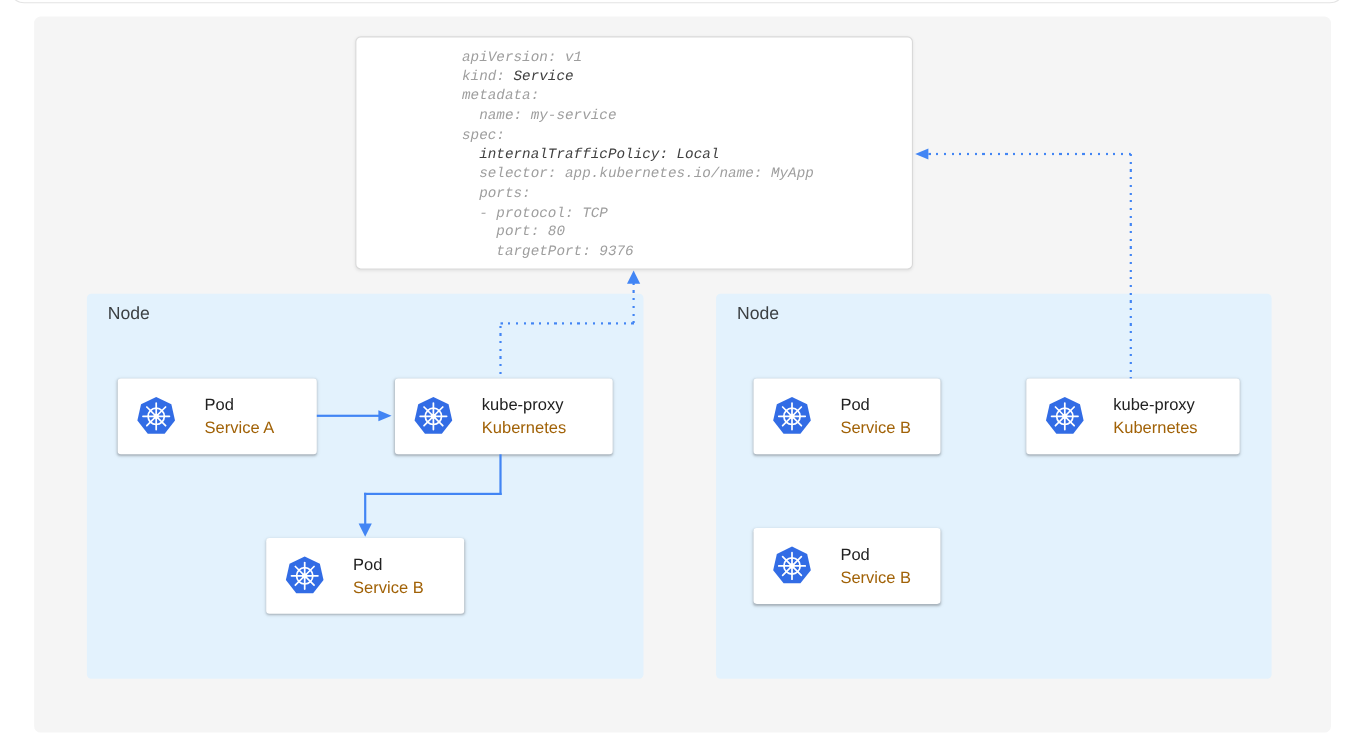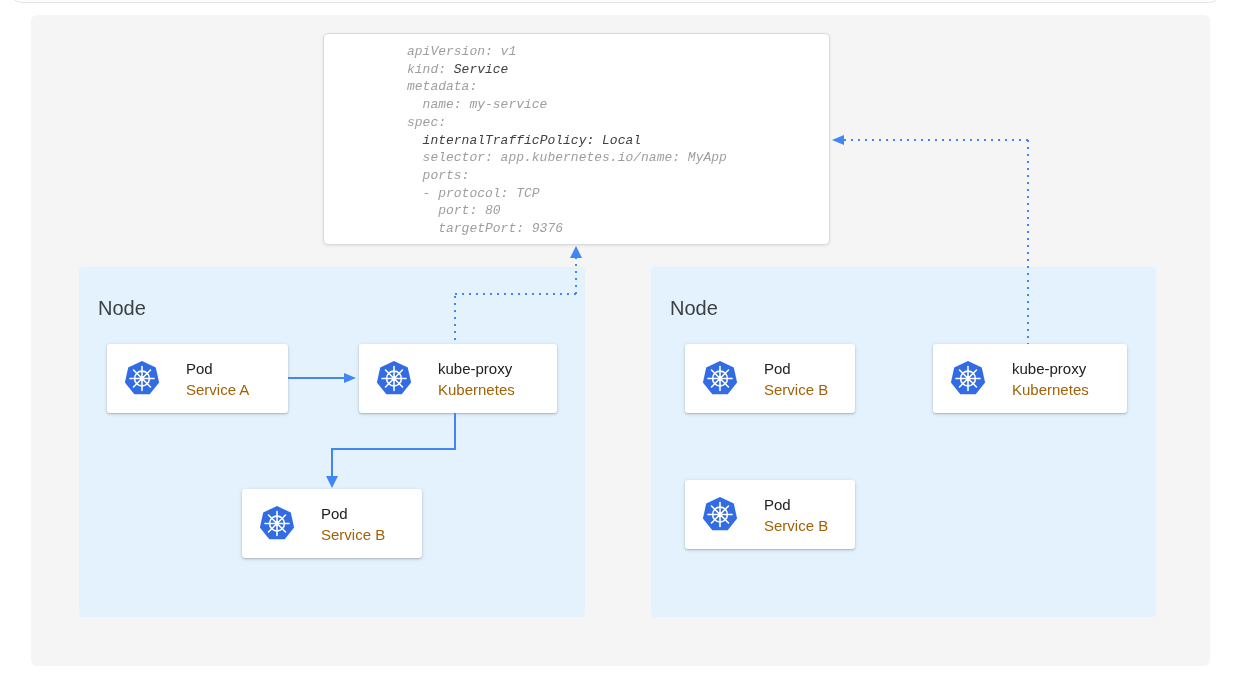--- a/index.html
+++ b/index.html
@@ -6,27 +6,27 @@
   #stage{position:relative;width:1233px;height:683px;background:#ffffff;overflow:hidden;
          font-family:"Liberation Sans",sans-serif;}
   .top-edge{position:absolute;left:8px;top:-25px;width:1215px;height:28px;background:#ffffff;
             border:1px solid #e4e4e4;border-radius:14px;box-sizing:border-box;}
   .panel{position:absolute;left:31px;top:15px;width:1179px;height:651px;background:#f5f5f5;border-radius:6px;}
 
   
   .yaml-card{position:absolute;left:323px;top:33px;width:507px;height:212px;background:#ffffff;
              border:1px solid #d9d9d9;border-radius:5px;box-sizing:border-box;
              box-shadow:0 1px 3px rgba(0,0,0,0.08);}
-  .code{position:absolute;left:83px;top:9px;font-family:"Liberation Mono",monospace;
+  .code{position:absolute;left:96px;top:9px;font-family:"Liberation Mono",monospace;
         font-style:italic;font-size:13px;line-height:17.7px;color:#9e9e9e;white-space:pre;}
   .code-bold{font-weight:normal;color:#404040;}
 
   
   .node{position:absolute;background:#e3f2fd;border-radius:4px;}
-  .node-label{position:absolute;left:19px;top:30px;font-size:20px;color:#3c4043;}
+  .node-label{position:absolute;left:19px;top:10px;font-size:16px;color:#3c4043;}
 
   
   .card{position:absolute;height:69px;background:#ffffff;border-radius:3px;box-sizing:border-box;
         box-shadow:0 1px 2px rgba(0,0,0,0.2),0 1px 4px rgba(0,0,0,0.1);
         display:flex;align-items:center;}
   .k8s-icon{margin-left:16px;width:38px;height:37px;flex:none;display:block;}
   .card-text{margin-left:25px;}
   .card-title{font-size:15px;line-height:20px;color:#212121;}
   .card-sub{font-size:15px;line-height:19px;margin-top:1px;color:#a16207;}
 

